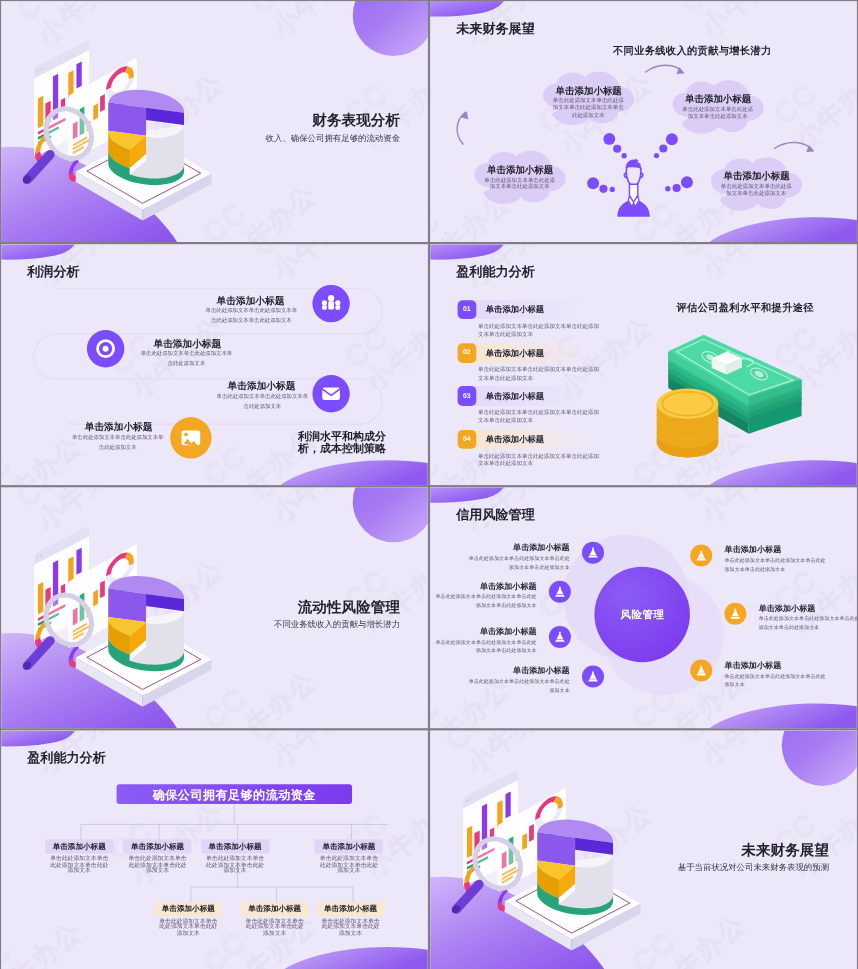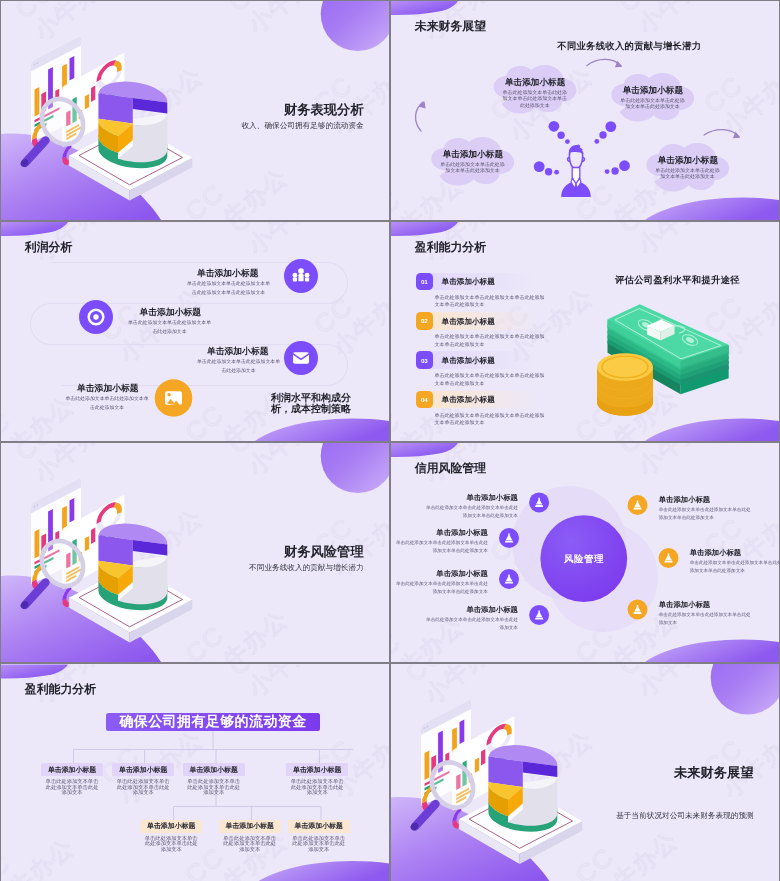--- a/index.html
+++ b/index.html
@@ -33,21 +33,21 @@
   .rt4{position:absolute;left:26px;top:4.5px;font-size:7.6px;font-weight:bold;color:#24242d;white-space:nowrap;}
   .rb4{position:absolute;left:19px;top:21px;width:111px;font-size:5px;color:#5d5672;line-height:1.55;}
   .ob{position:absolute;height:13.4px;border-radius:1.5px;display:flex;align-items:center;justify-content:center;}
   .ob-p{background:#e0d4f8;}
   .ob-o{background:#f9e7d1;}
   .obt{font-size:6.9px;font-weight:bold;color:#24242d;white-space:nowrap;}
   .obb{position:absolute;font-size:5.29px;color:#5d5672;line-height:5.55px;text-align:center;}
   .root7{position:absolute;left:105px;top:49px;width:214px;height:18px;border-radius:2.5px;
          background:linear-gradient(90deg,#8b5cf6 0%,#7c3aed 100%);
          display:flex;align-items:center;justify-content:center;
-         font-size:14px;font-weight:bold;color:#ffffff;letter-spacing:.4px;}
+         font-size:11px;font-weight:bold;color:#ffffff;letter-spacing:.4px;}
 </style>
 </head>
 <body>
 
 <div id="grid">
 <section class="slide">
 <svg class="wm" viewBox="0 0 388 219">
         <defs>
           <pattern id="wmp1" width="168" height="132" patternUnits="userSpaceOnUse" patternTransform="rotate(-40)">
             <text x="6" y="30" class="wmt" font-size="26" letter-spacing="2">CC</text>
@@ -509,21 +509,21 @@
 <path d="M131.8,108.0 L165.9,114.1 L165.2,115.6 L164.2,116.9 L162.9,118.2 L161.3,119.4 L159.4,120.5 L157.2,121.4 L154.8,122.3 L152.2,123.0 L149.4,123.5 L146.4,123.9 L143.3,124.2 L140.0,124.3 L136.7,124.2 L133.4,124.0 L130.0,123.6 L126.6,123.1 L123.3,122.4 L120.1,121.6 L117.0,120.7 L166.3,112.6 Z" fill="#f5f4f9"></path>
 <path d="M117.0,120.7 L131.8,108.0 L131.8,144.9 L117.0,157.7 Z" fill="#fbfbfd"></path>
 <path d="M97.4,92.3 L98.2,89.9 L99.7,87.7 L102.1,85.7 L105.2,84.0 L109.0,82.6 L113.3,81.6 L118.1,80.9 L123.2,80.6 L128.5,80.8 L134.0,81.3 L139.3,82.2 L144.5,83.5 L149.4,85.1 L153.8,87.0 L157.7,89.2 L161.0,91.5 L163.5,94.0 L165.3,96.5 L166.2,99.1 L166.3,101.6 L131.8,97.0 Z" fill="#b089f2"></path>
 <path d="M97.4,92.3 L97.4,117.8 L131.8,122.5 L131.8,97.0 Z" fill="#8c57ec"></path>
 <path d="M131.8,97.0 L166.3,101.6 L166.3,112.6 L131.8,108.0 Z" fill="#5a28d9"></path>
 <path d="M97.4,117.8 L97.3,118.7 L97.4,119.7 L97.6,120.6 L97.9,121.6 L98.3,122.6 L98.8,123.5 L99.5,124.5 L100.2,125.5 L101.1,126.4 L102.1,127.3 L103.2,128.3 L104.4,129.2 L105.7,130.0 L107.1,130.9 L108.5,131.7 L110.1,132.5 L111.7,133.2 L113.4,133.9 L115.2,134.6 L117.0,135.2 L131.8,122.5 Z" fill="#f9c52e"></path>
 <path d="M97.4,117.8 L97.3,118.7 L97.4,119.7 L97.6,120.6 L97.9,121.6 L98.3,122.6 L98.8,123.5 L99.5,124.5 L100.2,125.5 L101.1,126.4 L102.1,127.3 L103.2,128.3 L104.4,129.2 L105.7,130.0 L107.1,130.9 L108.5,131.7 L110.1,132.5 L111.7,133.2 L113.4,133.9 L115.2,134.6 L117.0,135.2 L117.0,151.7 L115.2,151.1 L113.4,150.4 L111.7,149.7 L110.1,149.0 L108.5,148.2 L107.1,147.4 L105.7,146.5 L104.4,145.7 L103.2,144.8 L102.1,143.8 L101.1,142.9 L100.2,142.0 L99.5,141.0 L98.8,140.0 L98.3,139.1 L97.9,138.1 L97.6,137.1 L97.4,136.2 L97.3,135.2 L97.4,134.3 Z" fill="#e5a000"></path>
 <path d="M117.0,135.2 L131.8,122.5 L131.8,138.9 L117.0,151.7 Z" fill="#f7a90a"></path>
 </g>
 </svg>
-<div class="tx ttl-big" style="right:25.3px;top:99.5px;">财务风险管理</div>
+<div class="tx ttl-big" style="right:25.3px;top:99.5px;">流动性风险管理</div>
 <div class="tx ttl-sub" style="right:25.3px;top:119.5px;">不同业务线收入的贡献与增长潜力</div>
 </section>
 <section class="slide">
 <svg class="wm" viewBox="0 0 388 219">
         <defs>
           <pattern id="wmp6" width="168" height="132" patternUnits="userSpaceOnUse" patternTransform="rotate(-40)">
             <text x="6" y="30" class="wmt" font-size="26" letter-spacing="2">CC</text>
             <text x="6" y="58" class="wmt" font-size="24" letter-spacing="1">小牛办公</text>
           </pattern>
         </defs>
@@ -770,15 +770,15 @@
 <path d="M117.0,120.7 L131.8,108.0 L131.8,144.9 L117.0,157.7 Z" fill="#fbfbfd"></path>
 <path d="M97.4,92.3 L98.2,89.9 L99.7,87.7 L102.1,85.7 L105.2,84.0 L109.0,82.6 L113.3,81.6 L118.1,80.9 L123.2,80.6 L128.5,80.8 L134.0,81.3 L139.3,82.2 L144.5,83.5 L149.4,85.1 L153.8,87.0 L157.7,89.2 L161.0,91.5 L163.5,94.0 L165.3,96.5 L166.2,99.1 L166.3,101.6 L131.8,97.0 Z" fill="#b089f2"></path>
 <path d="M97.4,92.3 L97.4,117.8 L131.8,122.5 L131.8,97.0 Z" fill="#8c57ec"></path>
 <path d="M131.8,97.0 L166.3,101.6 L166.3,112.6 L131.8,108.0 Z" fill="#5a28d9"></path>
 <path d="M97.4,117.8 L97.3,118.7 L97.4,119.7 L97.6,120.6 L97.9,121.6 L98.3,122.6 L98.8,123.5 L99.5,124.5 L100.2,125.5 L101.1,126.4 L102.1,127.3 L103.2,128.3 L104.4,129.2 L105.7,130.0 L107.1,130.9 L108.5,131.7 L110.1,132.5 L111.7,133.2 L113.4,133.9 L115.2,134.6 L117.0,135.2 L131.8,122.5 Z" fill="#f9c52e"></path>
 <path d="M97.4,117.8 L97.3,118.7 L97.4,119.7 L97.6,120.6 L97.9,121.6 L98.3,122.6 L98.8,123.5 L99.5,124.5 L100.2,125.5 L101.1,126.4 L102.1,127.3 L103.2,128.3 L104.4,129.2 L105.7,130.0 L107.1,130.9 L108.5,131.7 L110.1,132.5 L111.7,133.2 L113.4,133.9 L115.2,134.6 L117.0,135.2 L117.0,151.7 L115.2,151.1 L113.4,150.4 L111.7,149.7 L110.1,149.0 L108.5,148.2 L107.1,147.4 L105.7,146.5 L104.4,145.7 L103.2,144.8 L102.1,143.8 L101.1,142.9 L100.2,142.0 L99.5,141.0 L98.8,140.0 L98.3,139.1 L97.9,138.1 L97.6,137.1 L97.4,136.2 L97.3,135.2 L97.4,134.3 Z" fill="#e5a000"></path>
 <path d="M117.0,135.2 L131.8,122.5 L131.8,138.9 L117.0,151.7 Z" fill="#f7a90a"></path>
 </g>
 </svg>
 <div class="tx ttl-big" style="right:25.3px;top:99.5px;">未来财务展望</div>
-<div class="tx ttl-sub" style="right:25.3px;top:119.5px;margin-top:27px;">基于当前状况对公司未来财务表现的预测</div>
+<div class="tx ttl-sub" style="right:25.3px;top:119.5px;">基于当前状况对公司未来财务表现的预测</div>
 </section>
 </div>
 
 </body></html>

